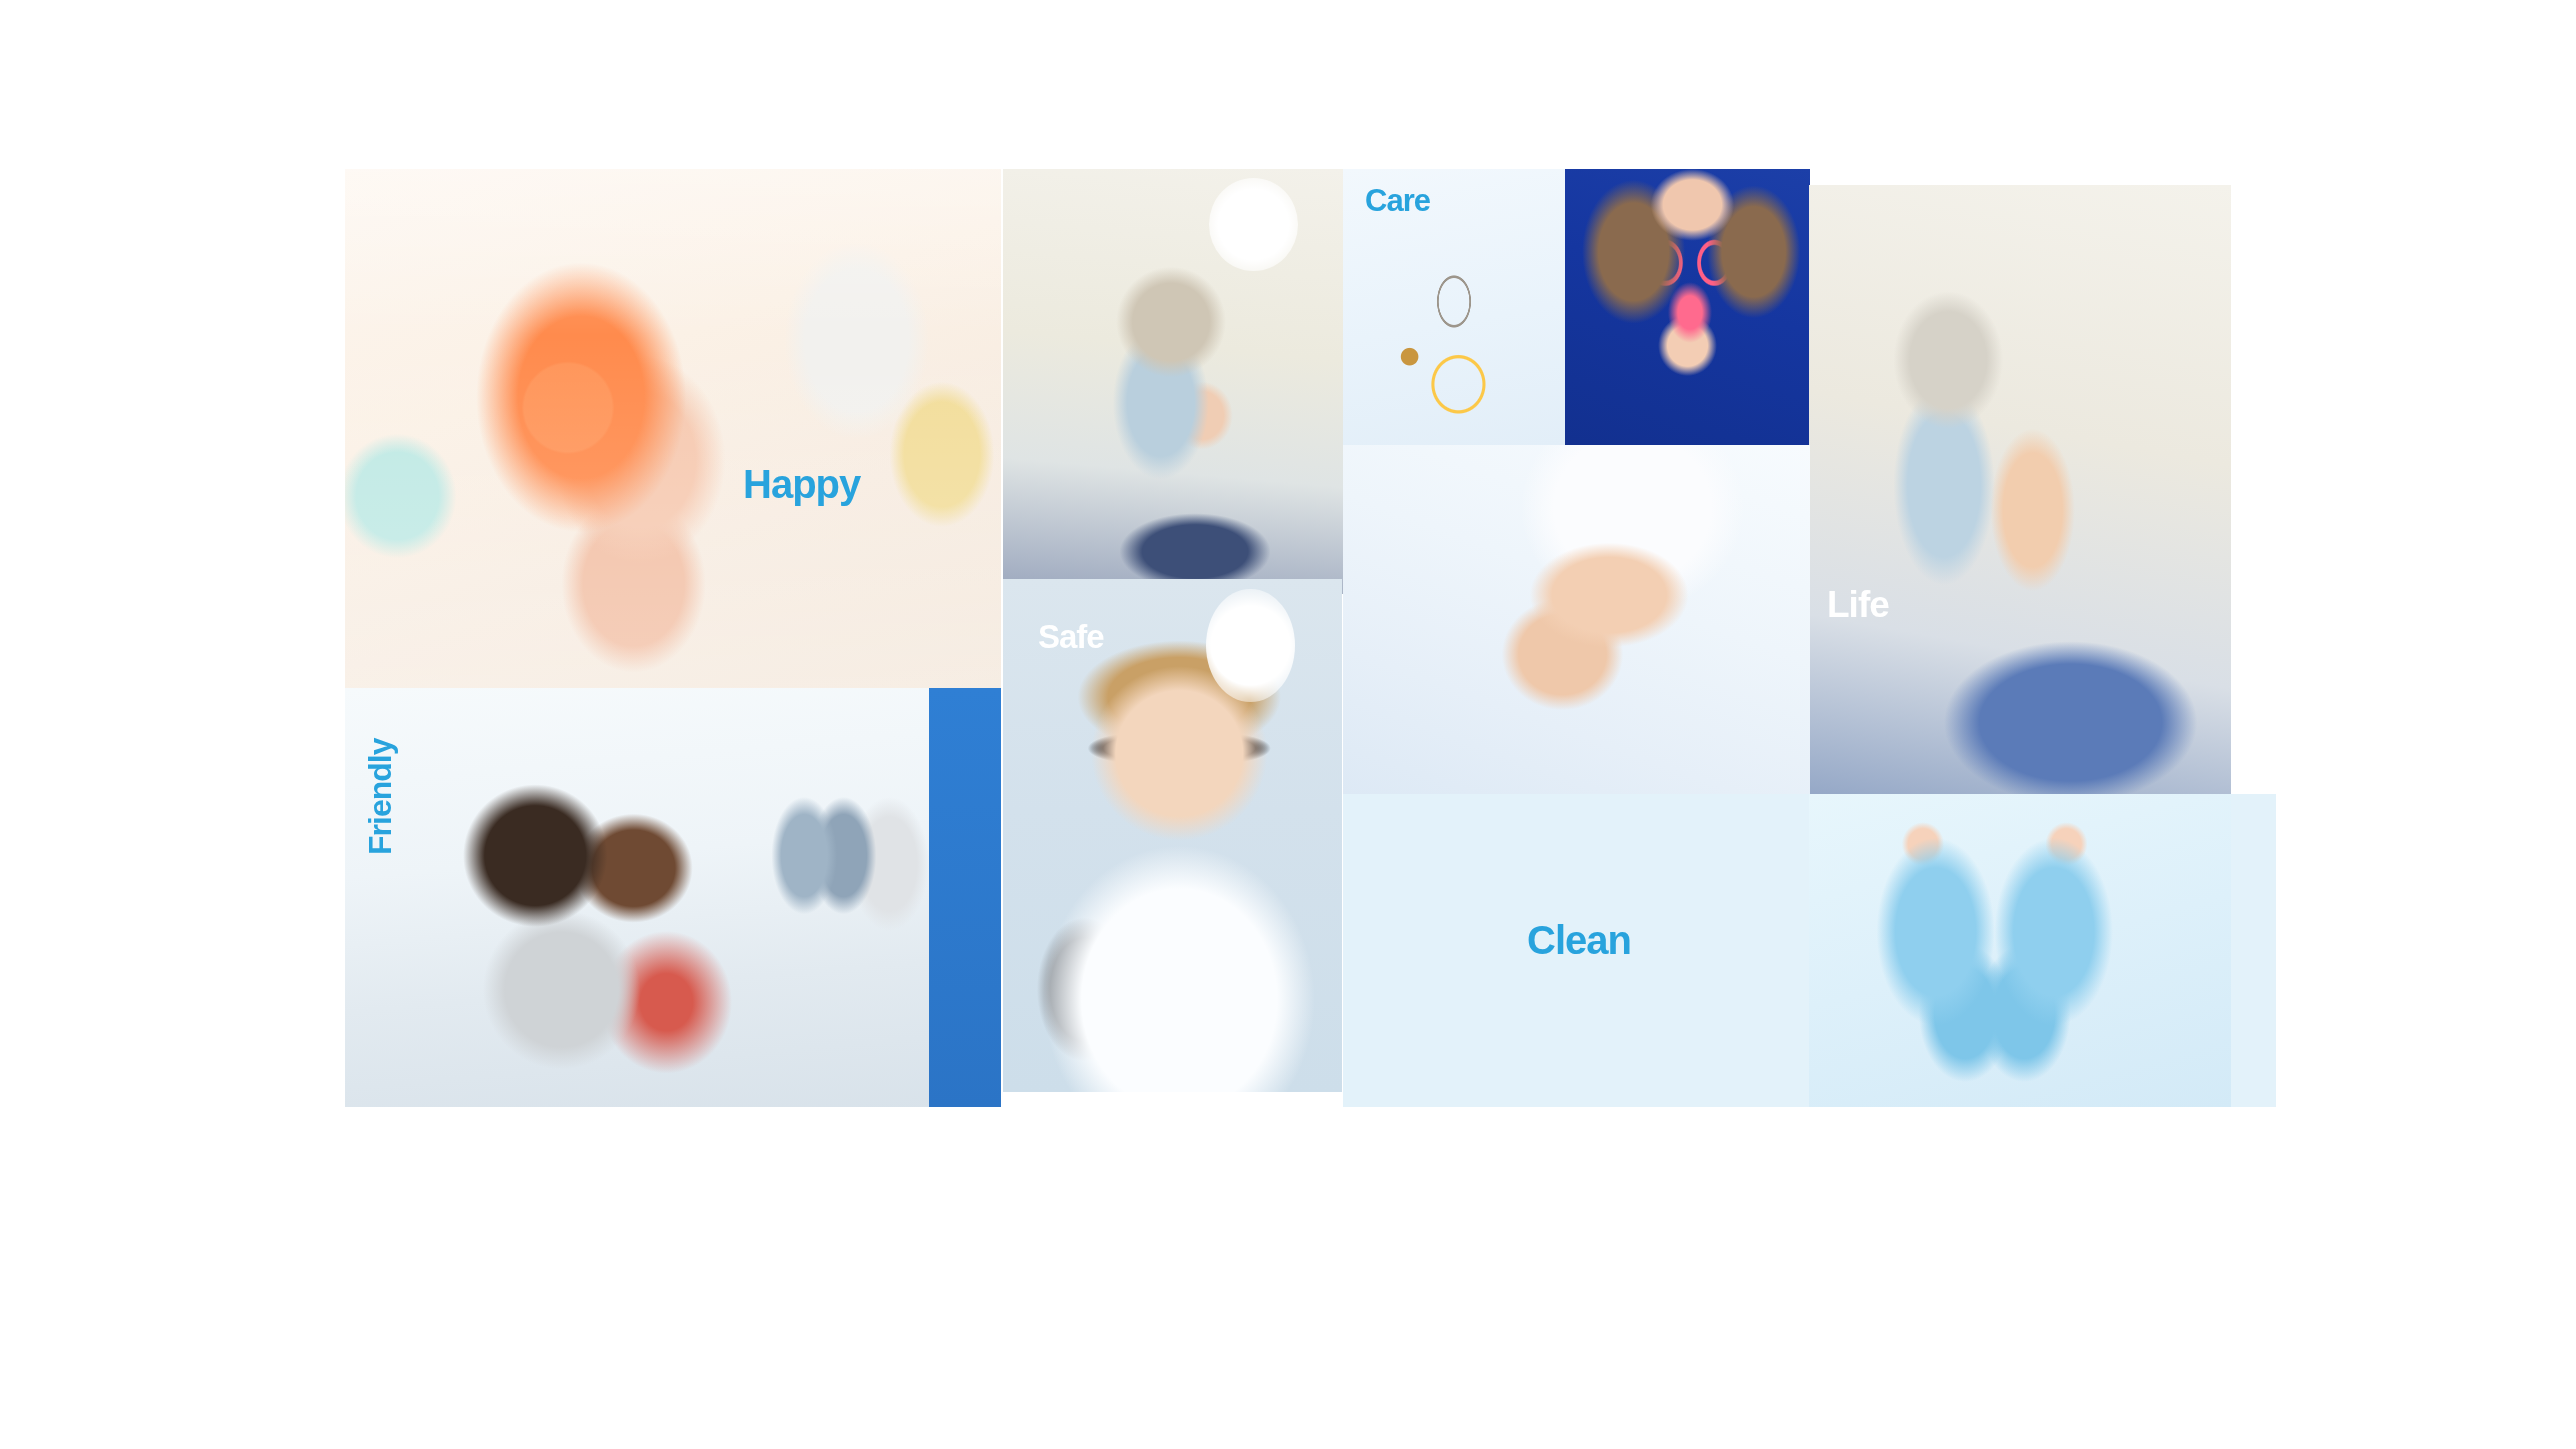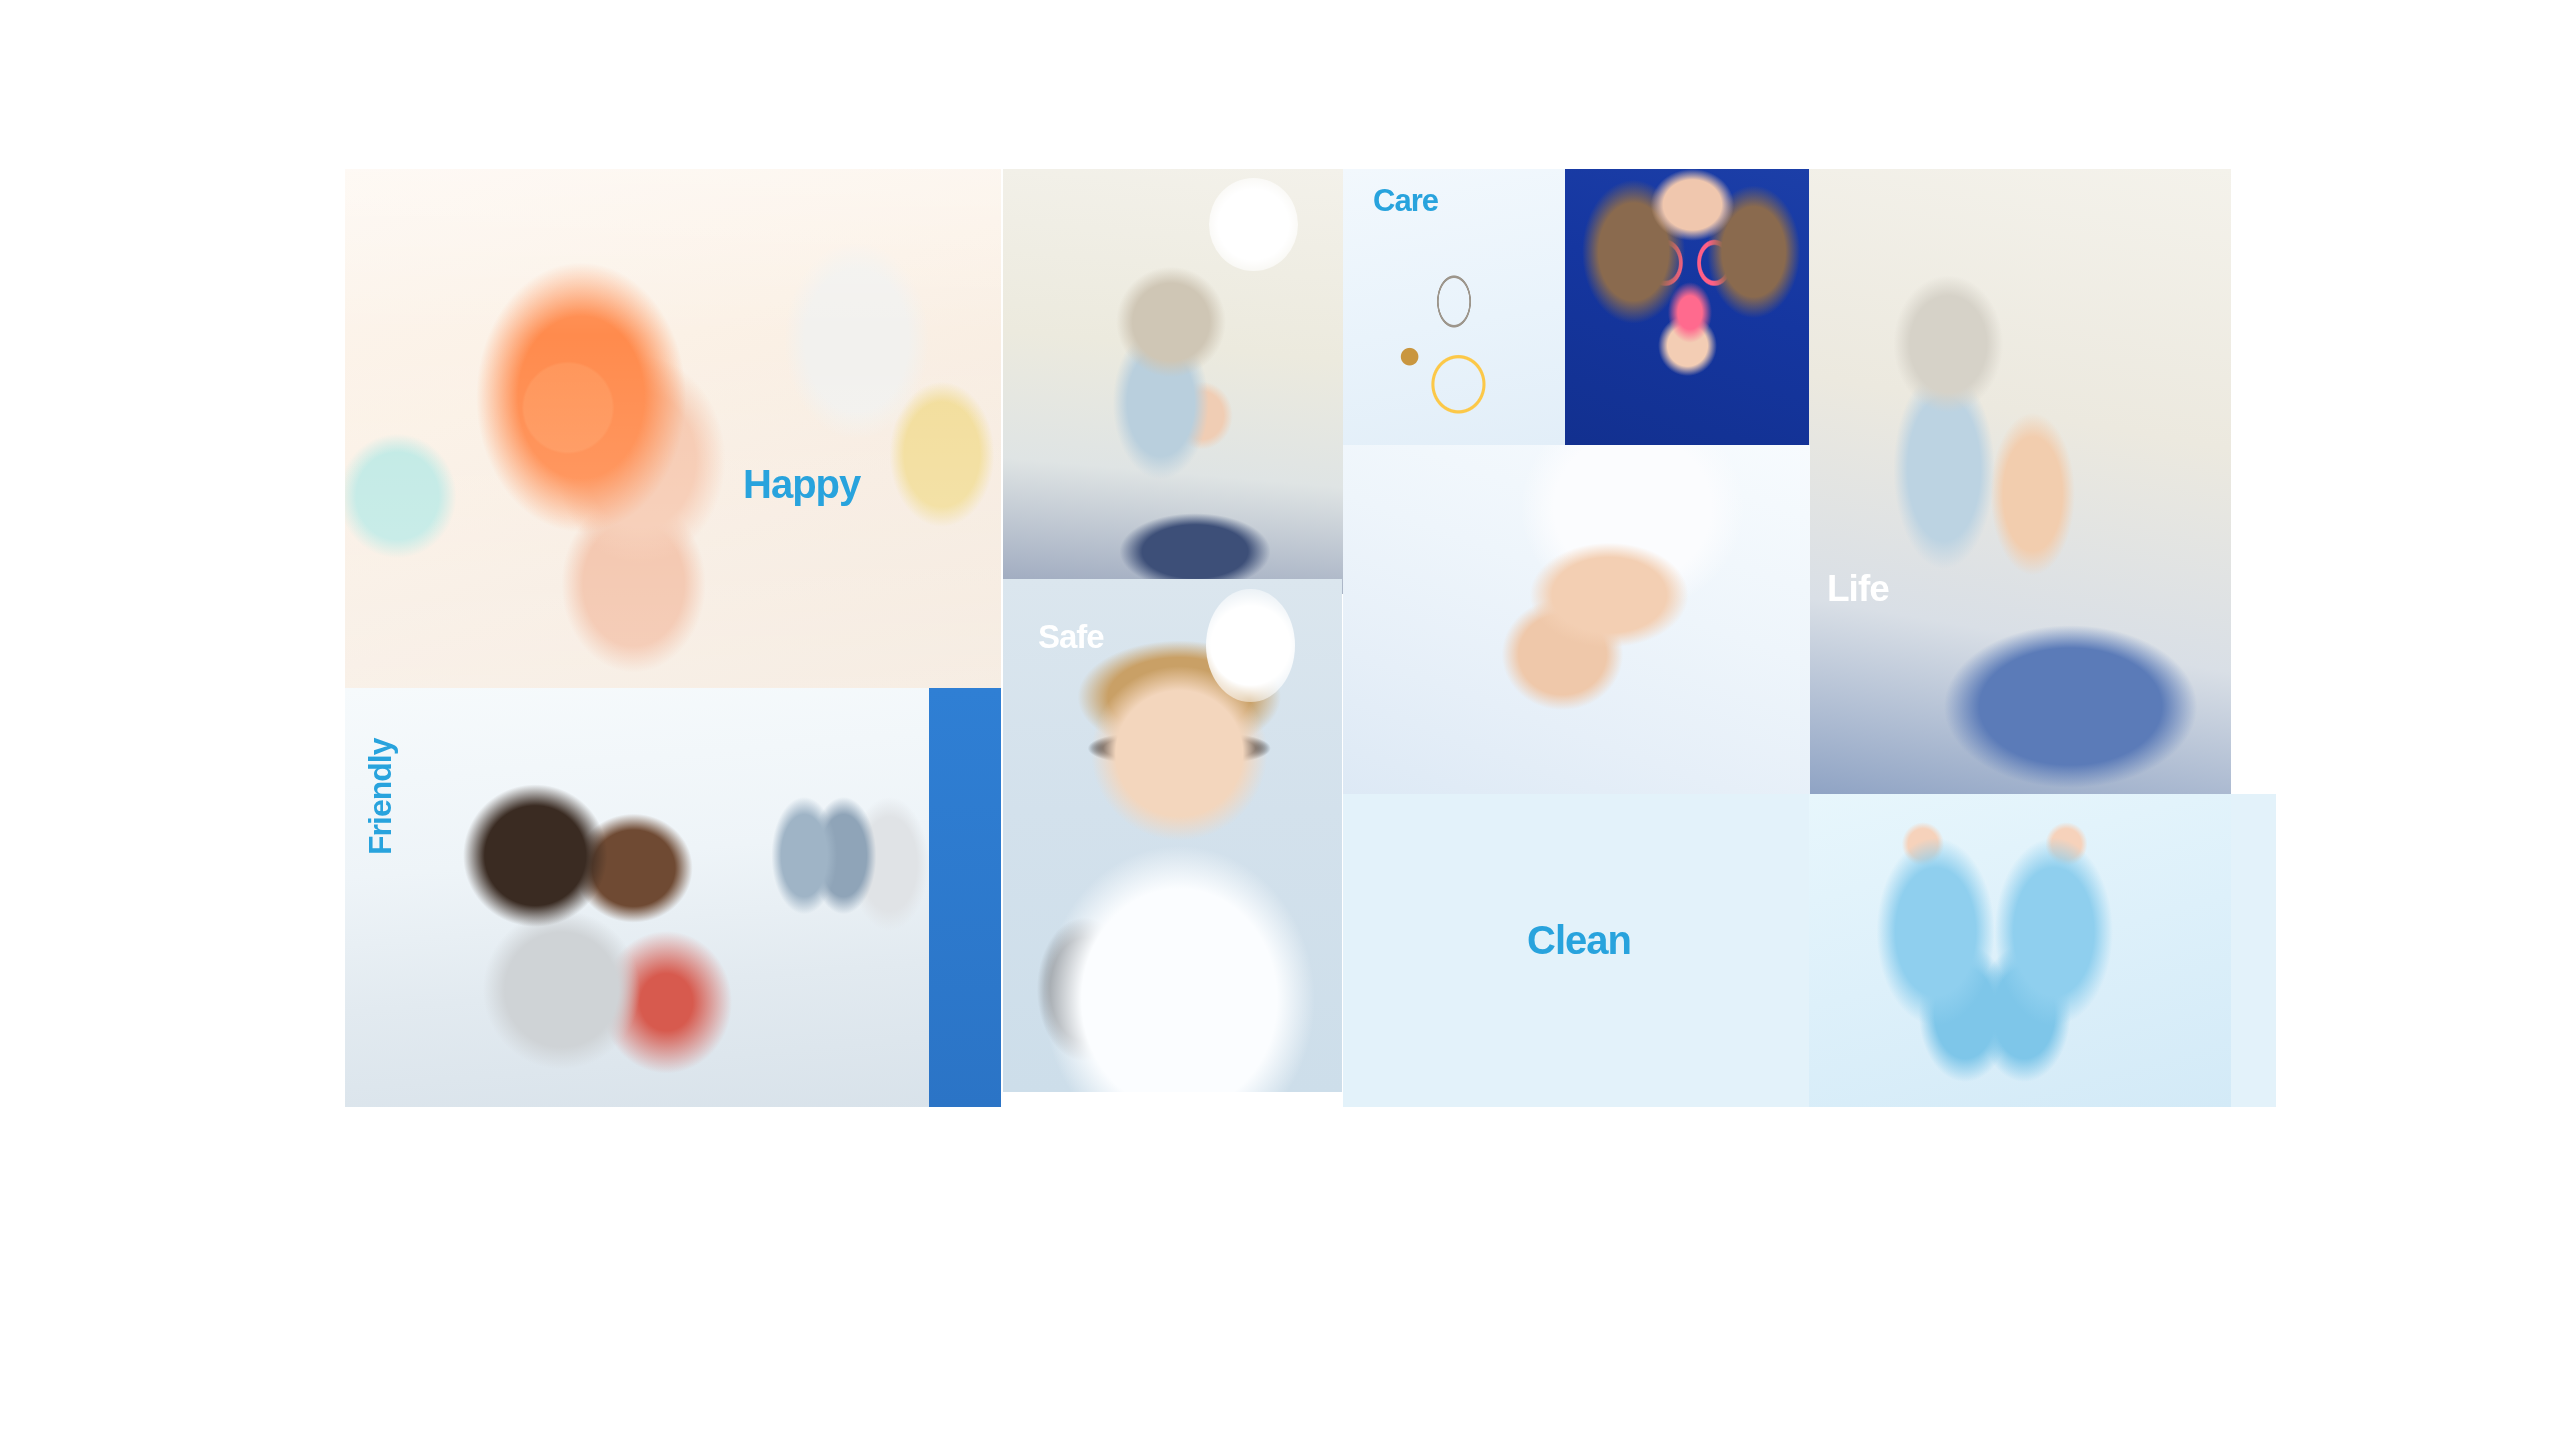--- a/index.html
+++ b/index.html
@@ -156,28 +156,28 @@
       <div class="art art-baby"></div>
       <div class="label blue" style="left:398px;top:295px;font-size:40px;">Happy</div>
     </div>
 
     <div class="tile" style="left:658px;top:0;width:343px;height:425px;">
       <div class="art art-delivery"></div>
     </div>
 
     <div class="tile" style="left:998px;top:0;width:222px;height:276px;">
       <div class="art art-steth"></div>
-      <div class="label blue" style="left:22px;top:15.5px;font-size:31px;margin-left:8px;">Care</div>
+      <div class="label blue" style="left:22px;top:15.5px;font-size:31px;">Care</div>
     </div>
 
     <div class="tile" style="left:1220px;top:0;width:245px;height:276px;">
       <div class="art art-heart"></div>
     </div>
 
-    <div class="tile" style="left:1464px;top:0;width:422px;height:625px;">
+    <div class="tile" style="left:1464px;top:16px;width:422px;height:625px;">
       <div class="art art-life"></div>
       <div class="label white" style="left:18px;top:401px;font-size:37px;">Life</div>
     </div>
 
     <div class="tile" style="left:998px;top:276px;width:467px;height:349px;">
       <div class="art art-hands"></div>
     </div>
 
     <div class="tile" style="left:0;top:519px;width:656px;height:419px;">
       <div class="art art-school"></div>

